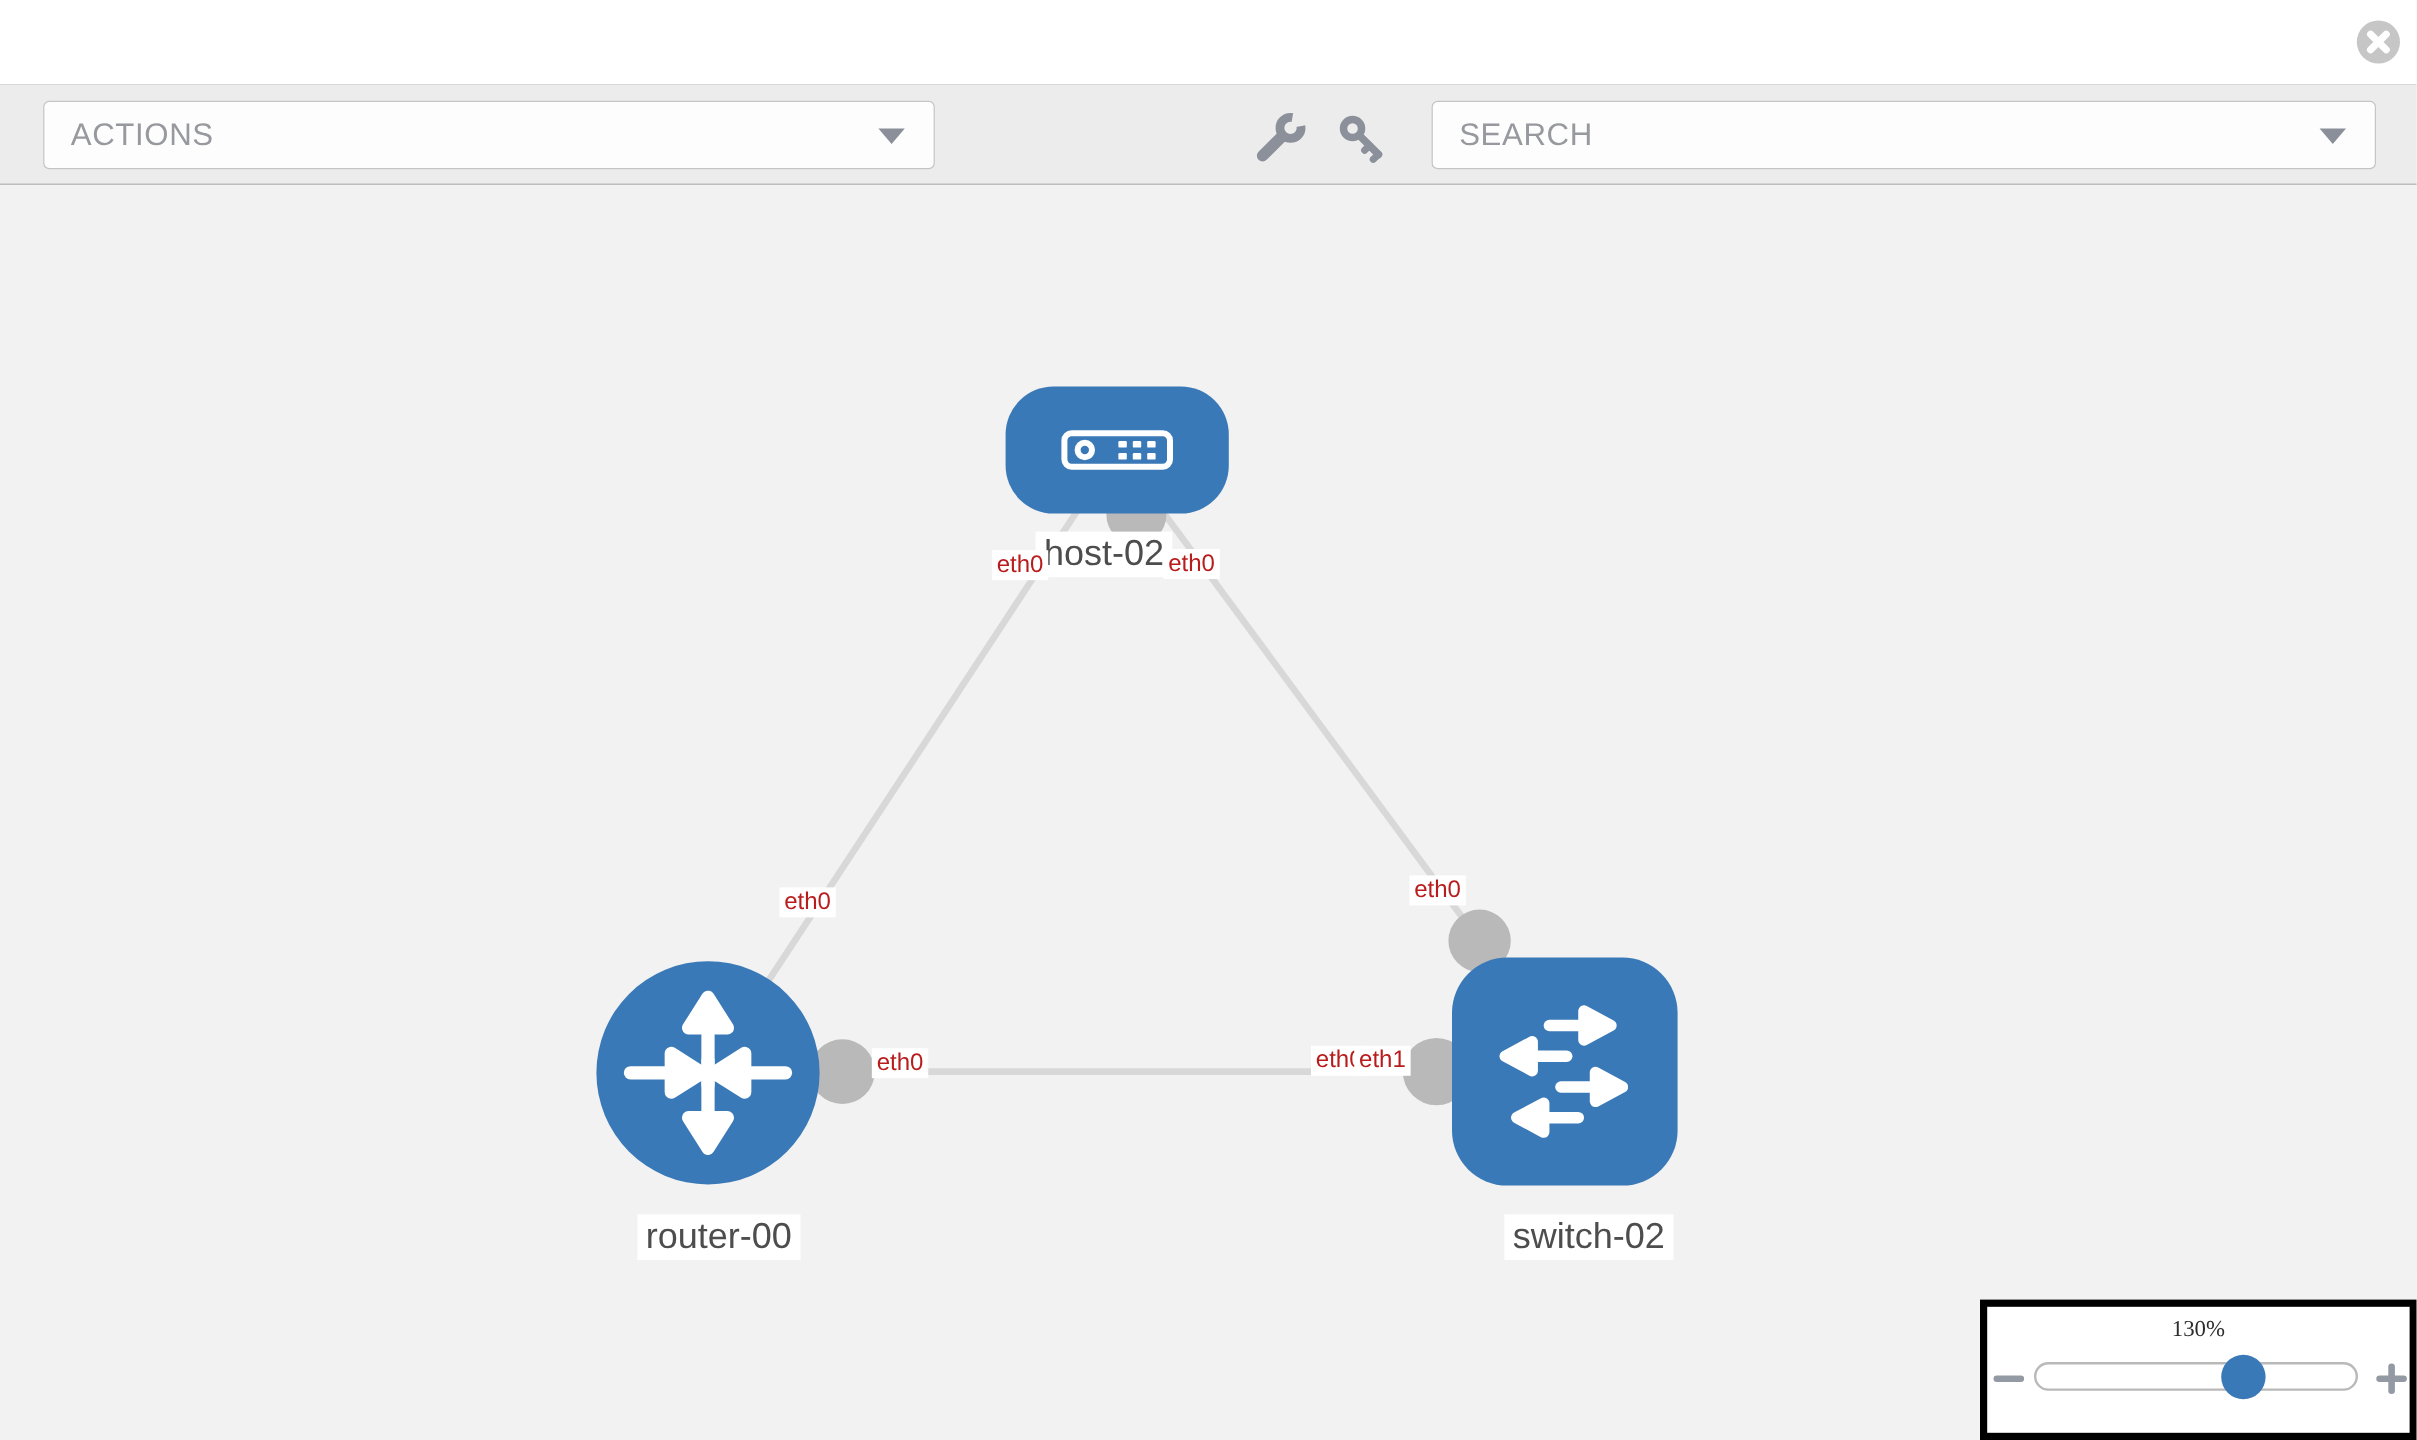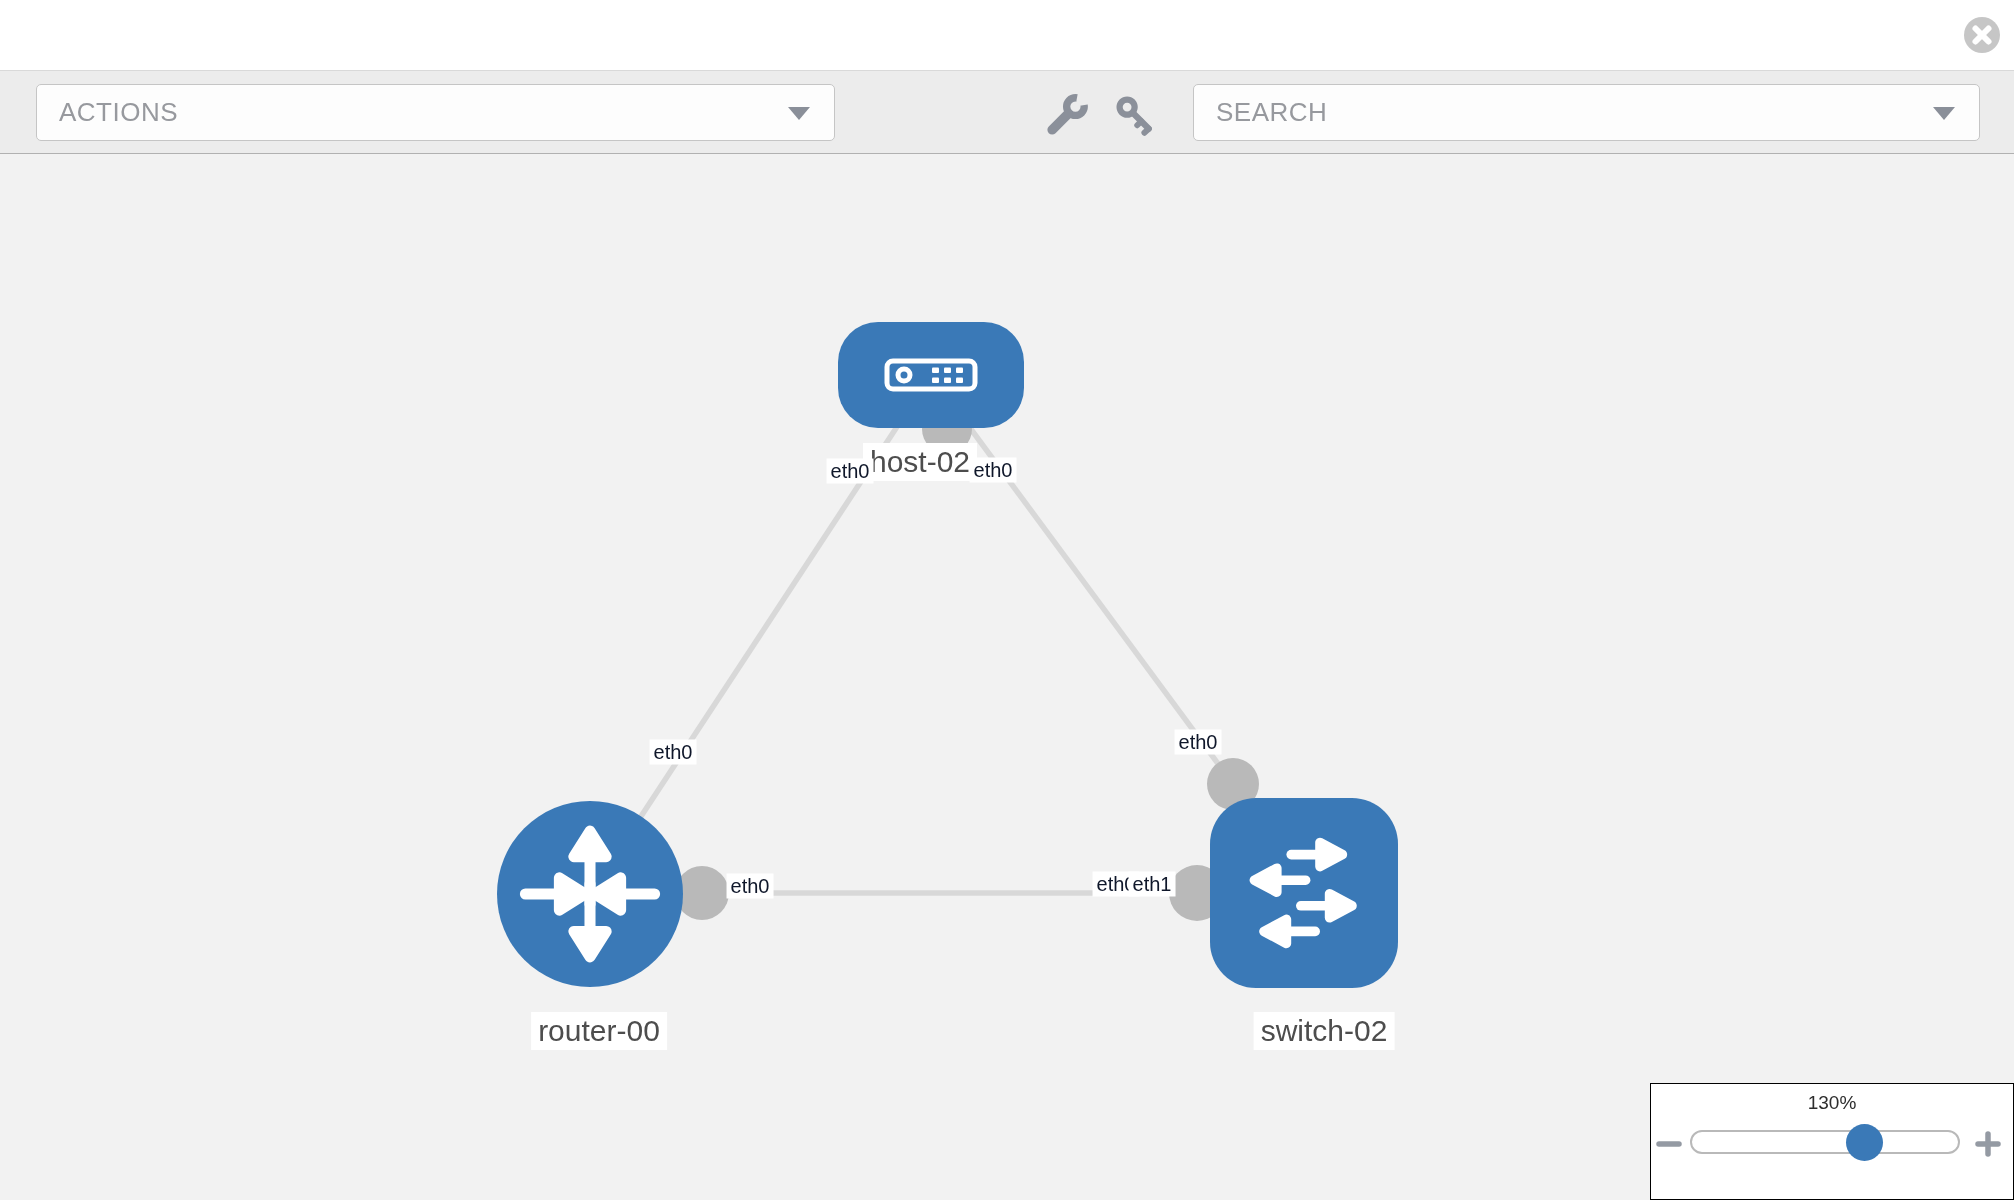--- a/index.html
+++ b/index.html
@@ -17,50 +17,50 @@
   
   .tbar{position:absolute;left:0;top:71px;width:100%;height:82px;background:#ececec;
         border-bottom:1px solid #b1b1b1;z-index:6;}
   .sel{position:absolute;top:13px;height:57px;background:#fdfdfd;
        border:1px solid #c5c5c5;border-radius:5px;box-sizing:border-box;
        font-size:26px;color:#97999e;display:flex;align-items:center;cursor:pointer;}
   .sel .sel-txt{padding-left:22px;letter-spacing:.5px;}
   .caret{position:absolute;right:24px;top:50%;margin-top:-6px;width:0;height:0;
          border-left:11px solid transparent;border-right:11px solid transparent;
          border-top:13px solid #8a8f99;}
-  #actions-sel{left:36px;width:799px;}
+  #actions-sel{left:36px;width:743px;}
   #search-sel{left:1193px;width:787px;text-align:right;}
   .tool-ic{position:absolute;top:93px;width:44px;height:44px;cursor:pointer;z-index:7;}
   #wrench-btn{left:1045px;}
   #key-btn{left:1113px;}
   
   .canvas{position:absolute;left:0;top:154px;width:2014px;height:1046px;background:#f2f2f2;z-index:1;}
   .topo-svg{position:absolute;left:0;top:0;z-index:1;pointer-events:none;}
   .node{position:absolute;display:flex;align-items:center;justify-content:center;
         background:#3a79b7;z-index:2;cursor:pointer;}
   #node-host{left:838px;top:322px;width:186px;height:106px;border-radius:40px;}
   #node-router{left:497px;top:801px;width:186px;height:186px;border-radius:50%;}
   #node-switch{left:1210px;top:798px;width:188px;height:190px;border-radius:46px;}
   .nlabel{position:absolute;transform:translate(-50%,-50%);background:#fff;color:#4d4d4d;
           font-size:30px;padding:2px 7px;z-index:3;white-space:nowrap;}
   #lbl-host{left:920px;top:462px;}
   #lbl-router{left:599px;top:1031px;}
   #lbl-switch{left:1324px;top:1031px;}
-  .iflabel{position:absolute;transform:translate(-50%,-50%);background:#fff;color:#0f172a;
+  .iflabel{position:absolute;transform:translate(-50%,-50%);background:#fff;color:#b91c1c;
            font-size:20px;padding:1px 4px;z-index:3;white-space:nowrap;}
   #if0{left:850px;top:471px;}
   #if1{left:993px;top:470px;}
   #if2{left:673px;top:752px;}
   #if3{left:750px;top:886px;}
   #if4{left:1116px;top:884px;}
   #if5{left:1152px;top:884px;}
   #if6{left:1198px;top:742px;}
   
   #zoom-panel{position:absolute;left:1650px;top:1083px;width:364px;height:117px;
-              background:#fff;border:1px solid #000000;box-sizing:border-box;z-index:8;}
+              background:#fff;border:6px solid #000000;box-sizing:border-box;z-index:8;font-family:Liberation Serif, serif;}
   .zoom-level{position:absolute;left:0;top:8px;width:100%;text-align:center;
               font-size:19px;color:#2d2d2d;}
   .zoom-minus{position:absolute;left:3px;top:45px;width:30px;height:30px;cursor:pointer;}
   .zoom-plus{position:absolute;left:322px;top:45px;width:30px;height:30px;cursor:pointer;}
   .zoom-track{position:absolute;left:39px;top:46px;width:270px;height:24px;background:#fff;
               border:2px solid #b9b9b9;border-radius:13px;box-sizing:border-box;cursor:pointer;}
   .zoom-thumb{position:absolute;left:195px;top:40px;width:37px;height:37px;border-radius:50%;
               background:#3a79b7;cursor:grab;}
 </style>
 </head>

